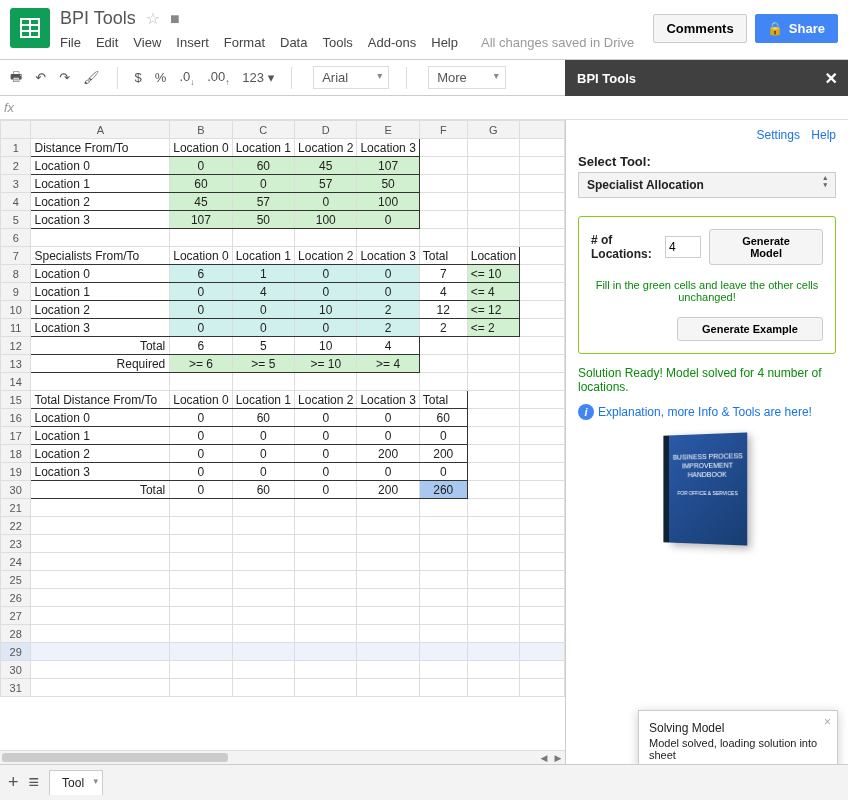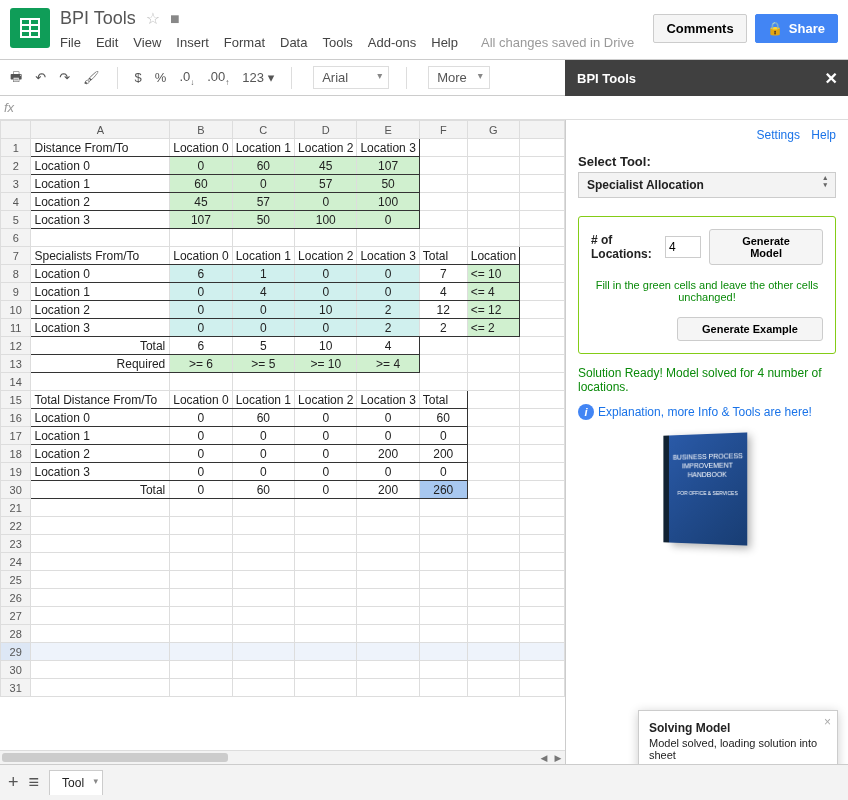--- a/index.html
+++ b/index.html
@@ -56,21 +56,21 @@
 .sp-hint{color:#0a8a0a;font-size:11px;text-align:center;margin-bottom:14px}
 .sp-right{text-align:right}
 .btn-primary{background:#4285f4;color:#fff;border:1px solid #4285f4;padding:7px 18px;border-radius:3px;font-weight:bold;font-size:12px;cursor:pointer;display:block;margin:0 auto 10px}
 .sp-status{color:#0a8a0a;font-size:12px;margin-bottom:10px}
 .sp-link{color:#1a73e8;font-size:12px;cursor:pointer}
 .info-icon{display:inline-block;width:16px;height:16px;background:#4285f4;color:#fff;border-radius:50%;text-align:center;font-style:italic;font-weight:bold;font-size:11px;line-height:16px;margin-right:4px}
 .book{width:80px;height:110px;background:linear-gradient(135deg,#2a5aa8,#183d73);margin:14px auto 0;position:relative;transform:perspective(300px) rotateY(-12deg);box-shadow:3px 3px 8px rgba(0,0,0,.3)}
 .book::before{content:'';position:absolute;left:-6px;top:0;width:6px;height:100%;background:#123}
 .book-txt{color:#fff;font-size:7px;text-align:center;padding:18px 4px 0;line-height:1.3}
 .toast{position:absolute;bottom:28px;right:10px;width:200px;background:#fff;border:1px solid #ccc;box-shadow:0 2px 10px rgba(0,0,0,.2);padding:10px;font-size:11px}
-.toast .tt{font-weight:bold;font-size:12px;margin-bottom:2px}
+.toast .tt{font-weight:normal;font-size:12px;margin-bottom:2px}
 .toast .tx{position:absolute;top:4px;right:6px;color:#aaa;cursor:pointer;font-size:12px}
 .footer{position:absolute;bottom:0;left:0;right:0;height:36px;border-top:1px solid #ccc;background:#f3f3f3;display:flex;align-items:center;padding:0 8px;gap:10px}
 .footer .plus,.footer .menu{color:#555;font-size:18px;cursor:pointer}
 .tab{background:#fff;border:1px solid #ccc;border-bottom:none;padding:5px 18px 5px 12px;font-size:12px;position:relative;cursor:pointer}
 .tab::after{content:'▾';position:absolute;right:4px;color:#888;font-size:9px}
 .hscroll{position:absolute;bottom:36px;left:0;right:283px;height:14px;background:#f3f3f3;border-top:1px solid #ddd}
 .hscroll .bar{position:absolute;left:2px;top:2px;height:9px;width:40%;background:#ccc;border-radius:3px}
 .hscroll .ar{position:absolute;top:0;width:14px;height:14px;color:#777;font-size:9px;text-align:center;line-height:14px}
 .sel-row{background:#eef3fb}
 </style>
@@ -122,21 +122,21 @@
     <span>🖌</span>
     <span class="tb-sep"></span>
     <span>$</span>
     <span>%</span>
     <span>.0<sub style="font-size:8px">↓</sub></span>
     <span>.00<sub style="font-size:8px">↑</sub></span>
     <span><span>123</span> ▾</span>
     <span class="tb-sep"></span>
     <span class="tb-font">Arial</span>
     <span class="tb-sep"></span>
-    <span class="tb-font" style="padding-right:22px">More</span>
+    <span class="tb-font" style="padding-right:38px">More</span>
   </div>
   <div class="sidepanel-hdr">
     <span>BPI Tools</span>
     <span class="close">✕</span>
   </div>
 </div>
 
 <div class="fx-bar">fx</div>
 
 <div class="main">

